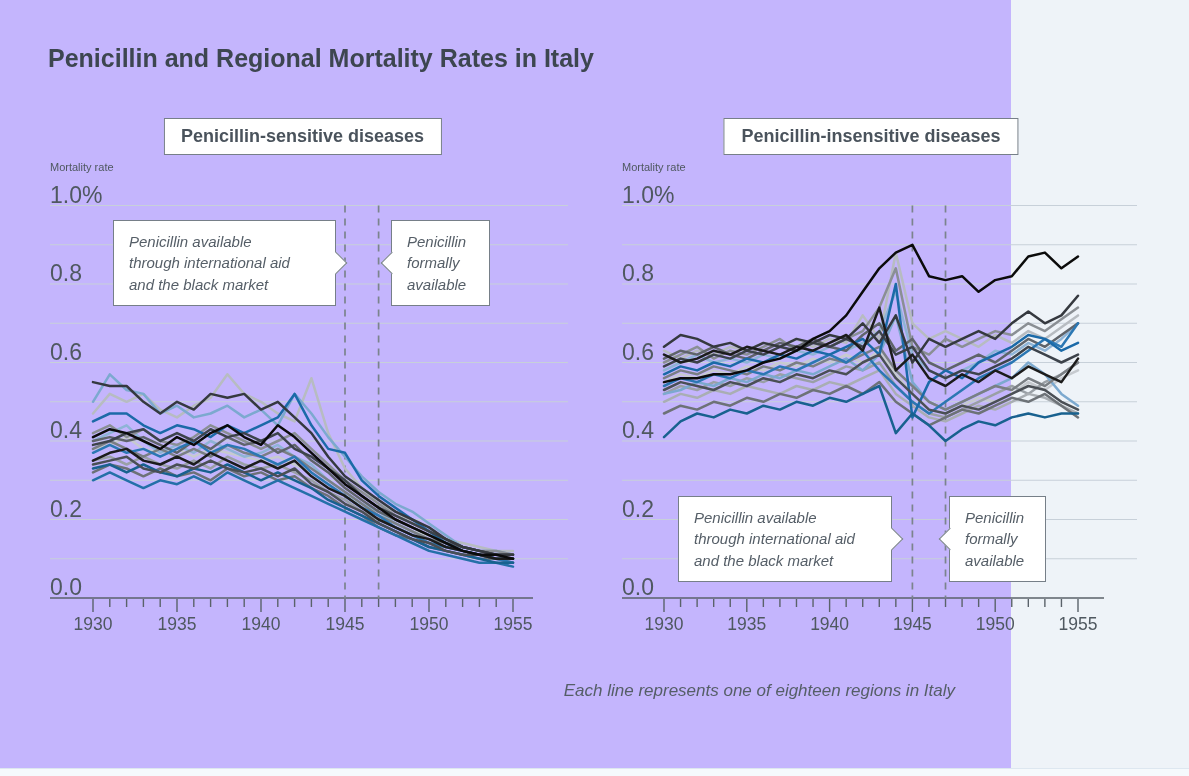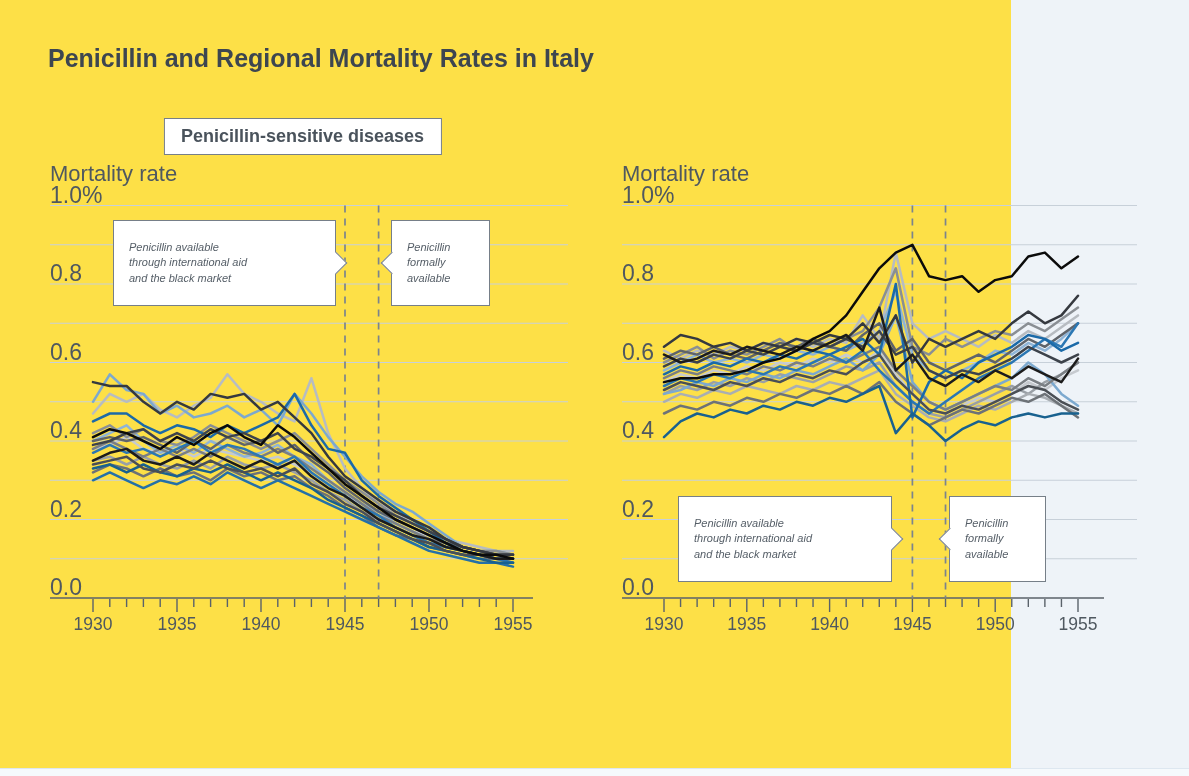--- a/index.html
+++ b/index.html
@@ -1,31 +1,31 @@
 <!DOCTYPE html>
 <html><head>
 <meta charset="utf-8">
 <style>
   html,body{margin:0;padding:0;}
   body{width:1189px;height:776px;background:#eef3f8;font-family:"Liberation Sans",sans-serif;overflow:hidden;}
-  #page{position:relative;width:1011px;height:776px;background:#fde047;}
+  #page{position:relative;width:1011px;height:776px;background:#c4b5fd;}
   #chart-svg{position:absolute;left:0;top:0;z-index:1;}
   .page-title{position:absolute;left:48px;top:44px;font-size:25px;font-weight:700;color:#3d4650;z-index:3;}
   .panel-header{position:absolute;top:118px;transform:translateX(-50%);background:#ffffff;border:1.5px solid #767f88;
     padding:7px 17px;font-size:18px;font-weight:700;color:#4a535c;white-space:nowrap;z-index:3;}
   .header-left{left:303px;padding-left:16px;}
   .header-right{left:871px;}
-  .ylabel{position:absolute;top:161px;font-size:22px;color:#4f5860;z-index:3;}
+  .ylabel{position:absolute;top:161px;font-size:11px;color:#4f5860;z-index:3;}
   .ylabel-left{left:50px;}
   .ylabel-right{left:622px;}
   .ytick{position:absolute;font-size:23px;color:#4f5860;z-index:3;}
   .xtick{position:absolute;width:60px;text-align:center;font-size:17.5px;color:#4f5860;z-index:3;}
   .ann-box{position:absolute;background:#ffffff;border:1.4px solid #767f88;z-index:4;
     display:flex;flex-direction:column;justify-content:center;
-    font-size:11px;font-style:italic;color:#555e67;line-height:1.42;}
+    font-size:15px;font-style:italic;color:#555e67;line-height:1.42;}
   .ann-box .txt{padding-left:15px;white-space:nowrap;}
   .notch{position:absolute;width:15px;height:15px;background:#ffffff;transform:rotate(45deg);z-index:5;}
   .notch-right{right:-8.5px;top:calc(50% - 8px);border-top:1.4px solid #767f88;border-right:1.4px solid #767f88;}
   .notch-left{left:-8.5px;top:calc(50% - 8px);border-left:1.4px solid #767f88;border-bottom:1.4px solid #767f88;}
   .ann-aid-p1{left:113px;top:220px;width:221px;height:84px;}
   .ann-formal-p1{left:391px;top:220px;width:97px;height:84px;}
   .ann-aid-p2{left:678px;top:496px;width:212px;height:84px;}
   .ann-formal-p2{left:949px;top:496px;width:95px;height:84px;}
   .footer{position:absolute;right:56px;top:681px;text-align:right;z-index:3;color:#555e67;}
   .footer .note{font-size:17px;font-style:italic;margin-bottom:3px;}
@@ -150,20 +150,21 @@
       <polyline points="664.0,390.0 680.6,382.1 697.1,386.0 713.7,390.0 730.2,382.1 746.8,386.0 763.4,378.2 779.9,382.1 796.5,374.3 813.0,378.2 829.6,370.4 846.2,374.3 862.7,362.5 879.3,354.6 895.8,378.2 912.4,393.9 929.0,409.6 945.5,413.5 962.1,405.7 978.6,409.6 995.2,401.8 1011.8,393.9 1028.3,386.0 1044.9,390.0 1061.4,401.8 1078.0,409.6" fill="none" stroke="#4a4f55" stroke-width="2.5" stroke-linejoin="round" stroke-linecap="round"></polyline>
       <polyline points="664.0,366.4 680.6,358.6 697.1,362.5 713.7,354.6 730.2,358.6 746.8,350.7 763.4,354.6 779.9,346.8 796.5,350.7 813.0,342.9 829.6,346.8 846.2,338.9 862.7,346.8 879.3,331.1 895.8,354.6 912.4,346.8 929.0,370.4 945.5,378.2 962.1,370.4 978.6,374.3 995.2,366.4 1011.8,358.6 1028.3,346.8 1044.9,354.6 1061.4,362.5 1078.0,354.6" fill="none" stroke="#3d434b" stroke-width="2.5" stroke-linejoin="round" stroke-linecap="round"></polyline>
       <polyline points="664.0,346.8 680.6,335.0 697.1,338.9 713.7,346.8 730.2,342.9 746.8,350.7 763.4,342.9 779.9,346.8 796.5,338.9 813.0,342.9 829.6,335.0 846.2,338.9 862.7,323.3 879.3,342.9 895.8,315.4 912.4,362.5 929.0,338.9 945.5,346.8 962.1,338.9 978.6,331.1 995.2,338.9 1011.8,323.3 1028.3,311.5 1044.9,323.3 1061.4,315.4 1078.0,295.8" fill="none" stroke="#35393f" stroke-width="2.5" stroke-linejoin="round" stroke-linecap="round"></polyline>
       <polyline points="664.0,354.6 680.6,362.5 697.1,358.6 713.7,350.7 730.2,354.6 746.8,346.8 763.4,350.7 779.9,354.6 796.5,346.8 813.0,350.7 829.6,342.9 846.2,335.0 862.7,350.7 879.3,307.6 895.8,370.4 912.4,354.6 929.0,378.2 945.5,386.0 962.1,374.3 978.6,382.1 995.2,370.4 1011.8,378.2 1028.3,366.4 1044.9,374.3 1061.4,382.1 1078.0,358.6" fill="none" stroke="#1c1c1c" stroke-width="2.5" stroke-linejoin="round" stroke-linecap="round"></polyline>
       <polyline points="664.0,382.1 680.6,378.2 697.1,378.2 713.7,374.3 730.2,374.3 746.8,370.4 763.4,362.5 779.9,358.6 796.5,350.7 813.0,338.9 829.6,331.1 846.2,315.4 862.7,291.8 879.3,268.3 895.8,252.6 912.4,244.8 929.0,276.2 945.5,280.1 962.1,276.2 978.6,291.8 995.2,280.1 1011.8,276.2 1028.3,256.5 1044.9,252.6 1061.4,268.3 1078.0,256.5" fill="none" stroke="#0b0b0b" stroke-width="2.5" stroke-linejoin="round" stroke-linecap="round"></polyline>
     </svg>
 
   <div class="page-title">Penicillin and Regional Mortality Rates in Italy</div>
 
   <div class="panel-header header-left">Penicillin-sensitive diseases</div>
+  <div class="panel-header header-right">Penicillin-insensitive diseases</div>
 
   <div class="ylabel ylabel-left">Mortality rate</div>
   <div class="ylabel ylabel-right">Mortality rate</div>
 
   <div id="tick-labels">
       <div class="ytick" style="left: 50px; top: 181.5px;">1.0%</div>
       <div class="ytick" style="left: 50px; top: 260px;">0.8</div>
       <div class="ytick" style="left: 50px; top: 338.5px;">0.6</div>
       <div class="ytick" style="left: 50px; top: 417px;">0.4</div>
       <div class="ytick" style="left: 50px; top: 495.5px;">0.2</div>
@@ -207,16 +208,17 @@
     <div class="notch notch-right"></div>
   </div>
   <div class="ann-box ann-formal-p2">
     <div class="txt">Penicillin</div>
     <div class="txt">formally</div>
     <div class="txt">available</div>
     <div class="notch notch-left"></div>
   </div>
 
   <div class="footer">
+    <div class="note">Each line represents one of eighteen regions in Italy</div>
   </div>
 
   <div class="bottom-strip"></div>
 </div>
 
 </body></html>

